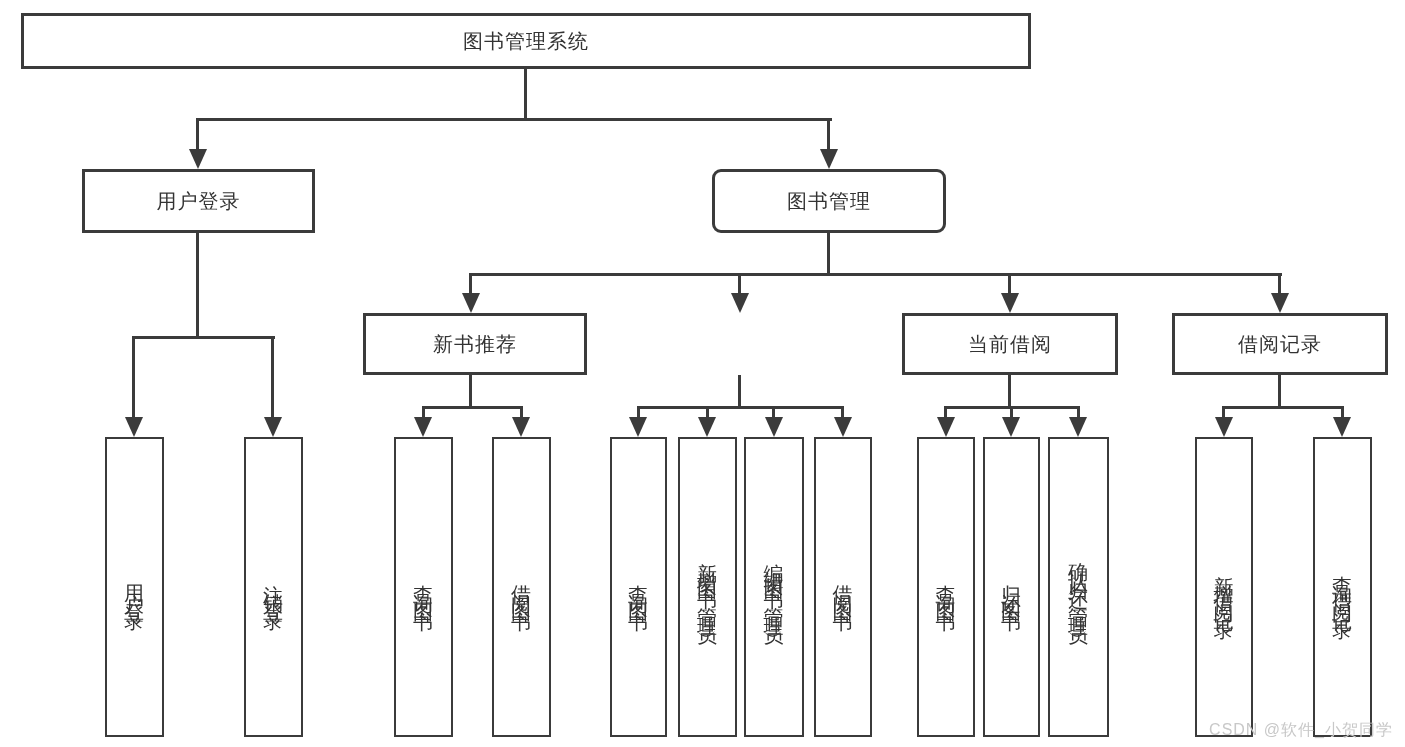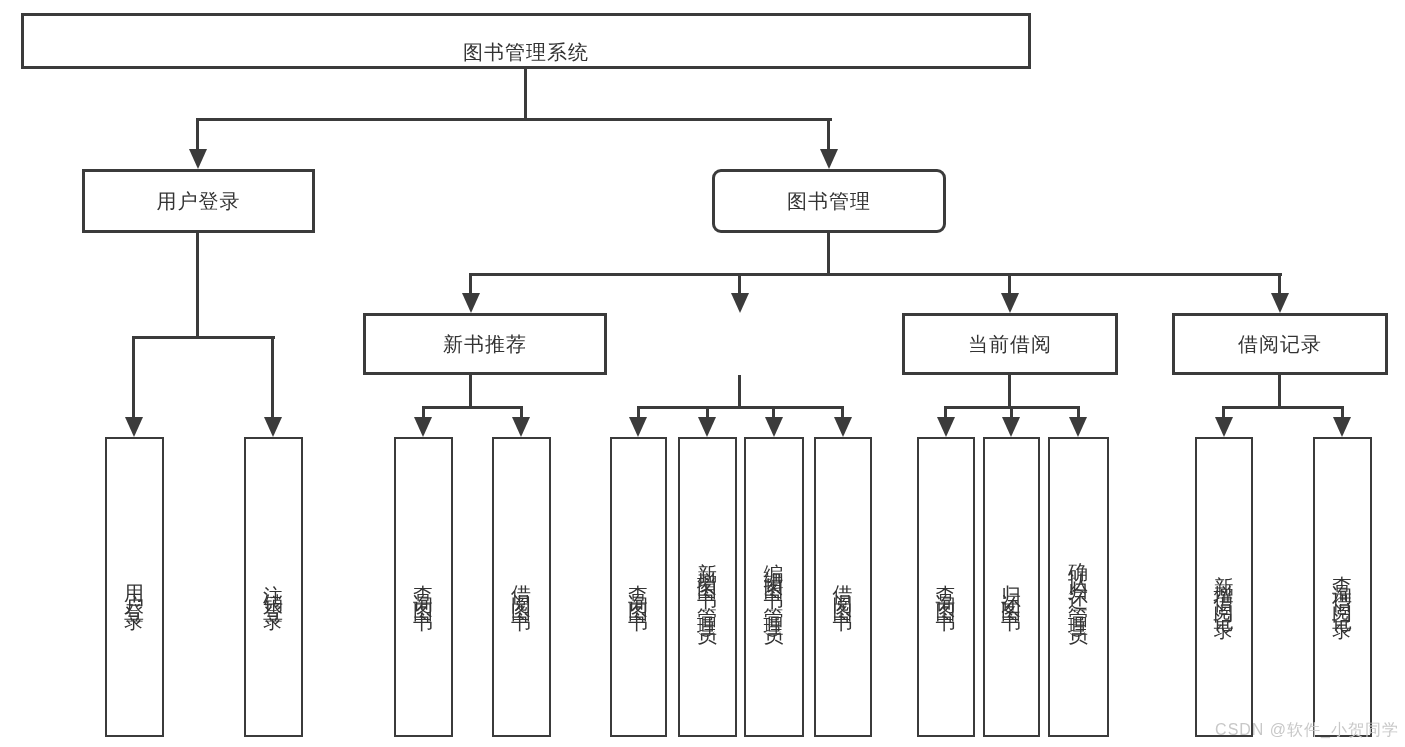--- a/index.html
+++ b/index.html
@@ -19,30 +19,30 @@
     letter-spacing:9px; line-height:1; font-size:20px; color:#333333;
   }
   .h { position:absolute; height:3px; background:#3b3b3b; }
   .v { position:absolute; width:3px; background:#3b3b3b; }
   .arrow {
     position:absolute; width:0; height:0;
     border-left:9px solid transparent; border-right:9px solid transparent;
     border-top:20px solid #3b3b3b;
   }
   .watermark {
-    position:absolute; right:6px; bottom:6px; font-size:16px;
+    position:absolute; right:12px; bottom:6px; font-size:16px;
     color:#c8c8c8; letter-spacing:1px; white-space:nowrap;
   }
 </style>
 </head>
 <body>
 
 <div id="stage">
 
-  <div class="box" style="left:21px; top:13px; width:1010px; height:56px;align-items:flex-end;">
+  <div class="box" style="left:21px; top:13px; width:1010px; height:56px;">
     <span>图书管理系统</span>
   </div>
 
   <div class="v" style="left:524px; top:69px; height:49px;"></div>
   <div class="h" style="left:196px; top:118px; width:636px;"></div>
   <div class="v" style="left:196px; top:118px; height:31px;"></div>
   <div class="arrow" style="left:189px; top:149px;"></div>
   <div class="v" style="left:827px; top:118px; height:31px;"></div>
   <div class="arrow" style="left:820px; top:149px;"></div>
 
@@ -64,21 +64,21 @@
   <div class="h" style="left:469px; top:273px; width:813px;"></div>
   <div class="v" style="left:469px; top:273px; height:20px;"></div>
   <div class="arrow" style="left:462px; top:293px;"></div>
   <div class="v" style="left:738px; top:273px; height:20px;"></div>
   <div class="arrow" style="left:731px; top:293px;"></div>
   <div class="v" style="left:1008px; top:273px; height:20px;"></div>
   <div class="arrow" style="left:1001px; top:293px;"></div>
   <div class="v" style="left:1278px; top:273px; height:20px;"></div>
   <div class="arrow" style="left:1271px; top:293px;"></div>
 
-  <div class="box" style="left:363px; top:313px; width:244px; height:62px;">
+  <div class="box" style="left:363px; top:313px; width:224px; height:62px;">
     <span>新书推荐</span>
   </div>
   <div class="box" style="left:1172px; top:313px; width:216px; height:62px;">
     <span>借阅记录</span>
   </div>
   <div class="box" style="left:902px; top:313px; width:216px; height:62px;">
     <span>当前借阅</span>
   </div>
 
   <div class="v" style="left:469px; top:375px; height:31px;"></div>

